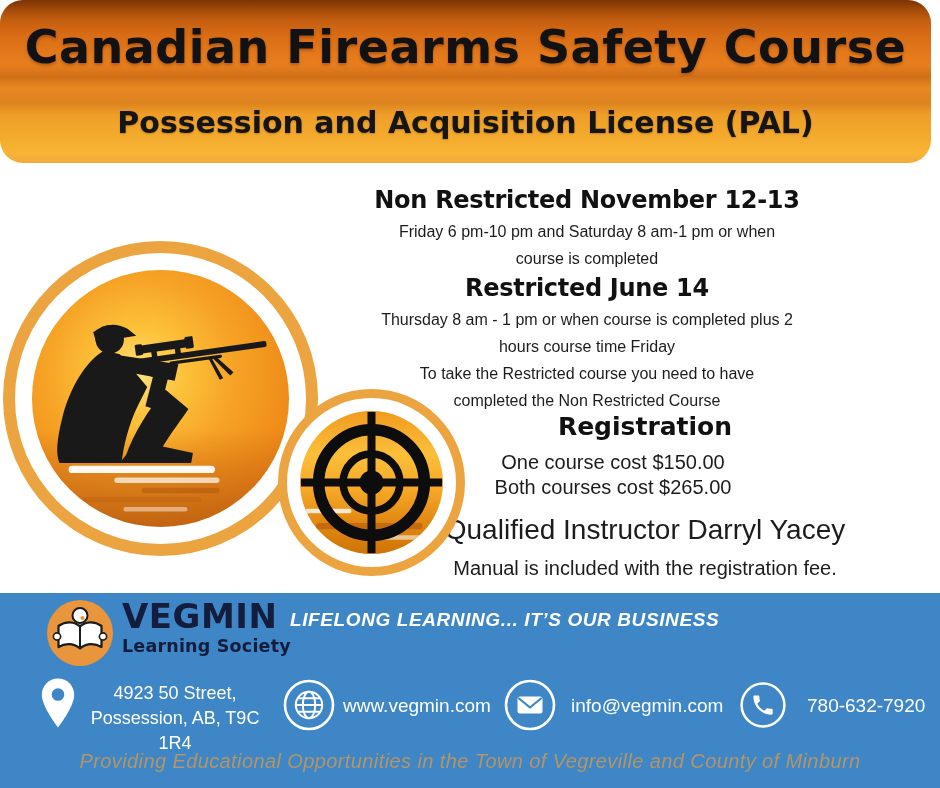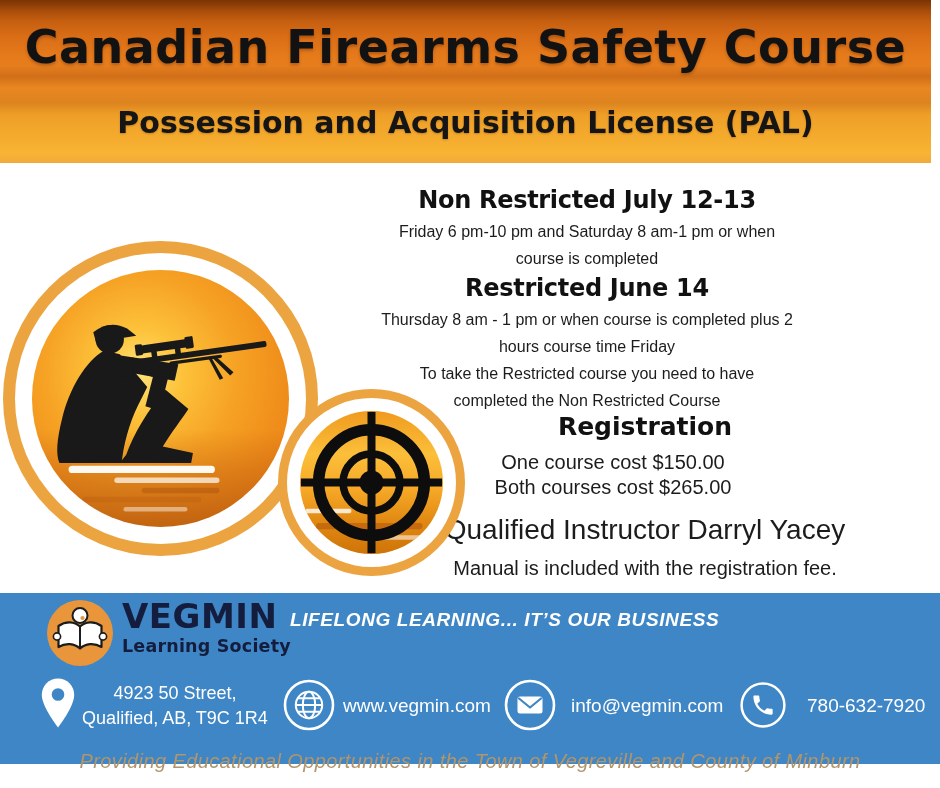--- a/index.html
+++ b/index.html
@@ -10,20 +10,21 @@
     background:#ffffff; overflow:hidden;
   }
   
   .hero{
     position:absolute; left:0; top:0; width:931px; height:163px;
     background:
       linear-gradient(180deg, rgba(90,35,2,0.50) 0%, rgba(90,35,2,0.15) 6%, rgba(0,0,0,0) 13%),
       linear-gradient(180deg, rgba(0,0,0,0) 40%, rgba(146,62,8,0.28) 47%, rgba(0,0,0,0) 54%, rgba(146,62,8,0.18) 63%, rgba(0,0,0,0) 70%),
       linear-gradient(180deg, #9c4506 0%, #bf5a0e 10%, #d96d16 22%, #e57a1b 34%, #e8811f 46%, #eb8b22 58%, #efa028 72%, #f4ab2d 84%, #f8b434 94%, #f2a93b 100%);
     text-align:center;
+    border-radius:23px;
   }
   .hero h1{
     margin-top:20px;
     font-family:"DejaVu Sans", sans-serif;
     font-size:46px; font-weight:bold; letter-spacing:0.5px; color:#121212;
     text-shadow:0 2px 3px rgba(60,20,0,0.30);
   }
   .hero h2{
     margin-top:31px;
     font-family:"DejaVu Sans", sans-serif;
@@ -70,21 +71,21 @@
   .reg h3{
     font-family:"DejaVu Sans", sans-serif;
     font-size:25px; font-weight:bold; color:#111; margin-bottom:9px;
   }
   .reg .prices{ position:relative; left:-32px; }
   .reg .line{ font-size:20px; line-height:25px; color:#1c1c1c; }
   .reg .instructor{ margin-top:14px; font-size:28px; color:#1c1c1c; }
   .reg .manual{ margin-top:11px; font-size:20px; color:#1c1c1c; }
   
   .footer{
-    position:absolute; left:0; top:593px; width:940px; height:171px;
+    position:absolute; left:0; top:593px; width:940px; height:195px;
     background:#3e86c5;
   }
   .logo-badge{ position:absolute; left:47px; top:7px; width:66px; height:66px; }
   .logo-words{ position:absolute; left:122px; top:5px; color:#141d3d; }
   .org{
     font-family:"DejaVu Sans", sans-serif; font-weight:bold;
     font-size:34px; letter-spacing:0.5px; line-height:37px;
   }
   .org-sub{
     font-family:"DejaVu Sans", sans-serif; font-weight:bold;
@@ -168,21 +169,21 @@
             <circle cx="80.5" cy="80.5" r="13.5"></circle>
           </g>
           <circle cx="80.5" cy="80.5" r="59.5" fill="none" stroke="#0d0d0d" stroke-width="13"></circle>
           <circle cx="80.5" cy="80.5" r="32" fill="none" stroke="#0d0d0d" stroke-width="8.5"></circle>
         </svg>
       </div>
     </div>
   </div>
 
   <section class="sec sec1">
-    <h3>Non Restricted July 12-13</h3>
+    <h3>Non Restricted November 12-13</h3>
     <div class="line">Friday 6 pm-10 pm and Saturday 8 am-1 pm or when</div>
     <div class="line">course is completed</div>
   </section>
 
   <section class="sec sec2">
     <h3>Restricted June 14</h3>
     <div class="line">Thursday 8 am - 1 pm or when course is completed plus 2</div>
     <div class="line">hours course time Friday</div>
     <div class="line">To take the Restricted course you need to have</div>
     <div class="line">completed the Non Restricted Course</div>
@@ -218,21 +219,21 @@
     </div>
 
     <div class="tagline">LIFELONG LEARNING... IT’S OUR BUSINESS</div>
 
     <svg class="contact-icon pin-icon" viewBox="0 0 36 52">
       <path d="M18,1.5 C8.9,1.5 1.8,8.7 1.8,17.8 C1.8,30 18,50.5 18,50.5 C18,50.5 34.2,30 34.2,17.8 C34.2,8.7 27.1,1.5 18,1.5 Z" fill="#ffffff"></path>
       <circle cx="18" cy="17.5" r="6.3" fill="#3e86c5"></circle>
     </svg>
     <div class="contact-text addr">
       <div>4923 50 Street,</div>
-      <div>Qualified, AB, T9C 1R4</div>
+      <div>Possession, AB, T9C 1R4</div>
     </div>
 
     <svg class="contact-icon globe-icon" viewBox="0 0 52 52">
       <circle cx="26" cy="26" r="24" fill="none" stroke="#ffffff" stroke-width="2.6"></circle>
       <g stroke="#ffffff" stroke-width="2" fill="none">
         <circle cx="26" cy="26" r="13.2"></circle>
         <ellipse cx="26" cy="26" rx="6.2" ry="13.2"></ellipse>
         <path d="M13,26 L39,26 M14.8,19.3 L37.2,19.3 M14.8,32.7 L37.2,32.7"></path>
       </g>
     </svg>

